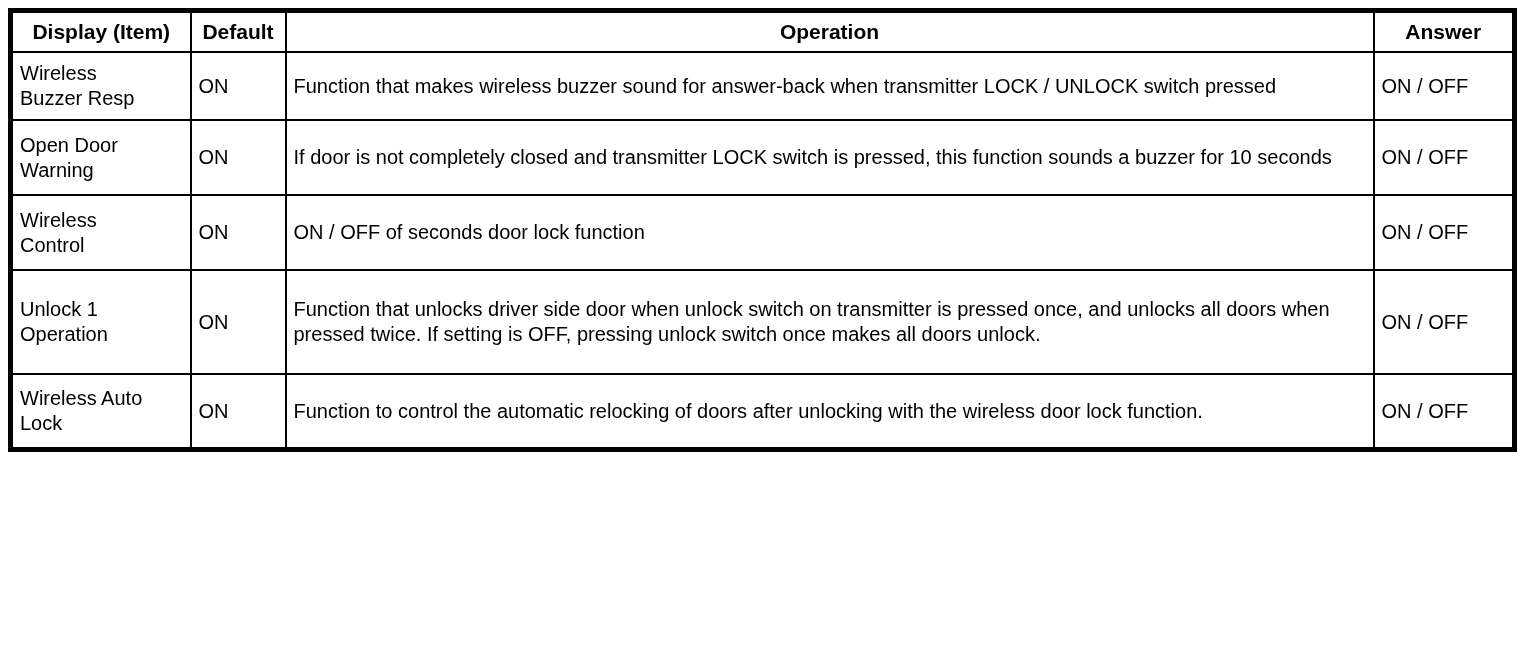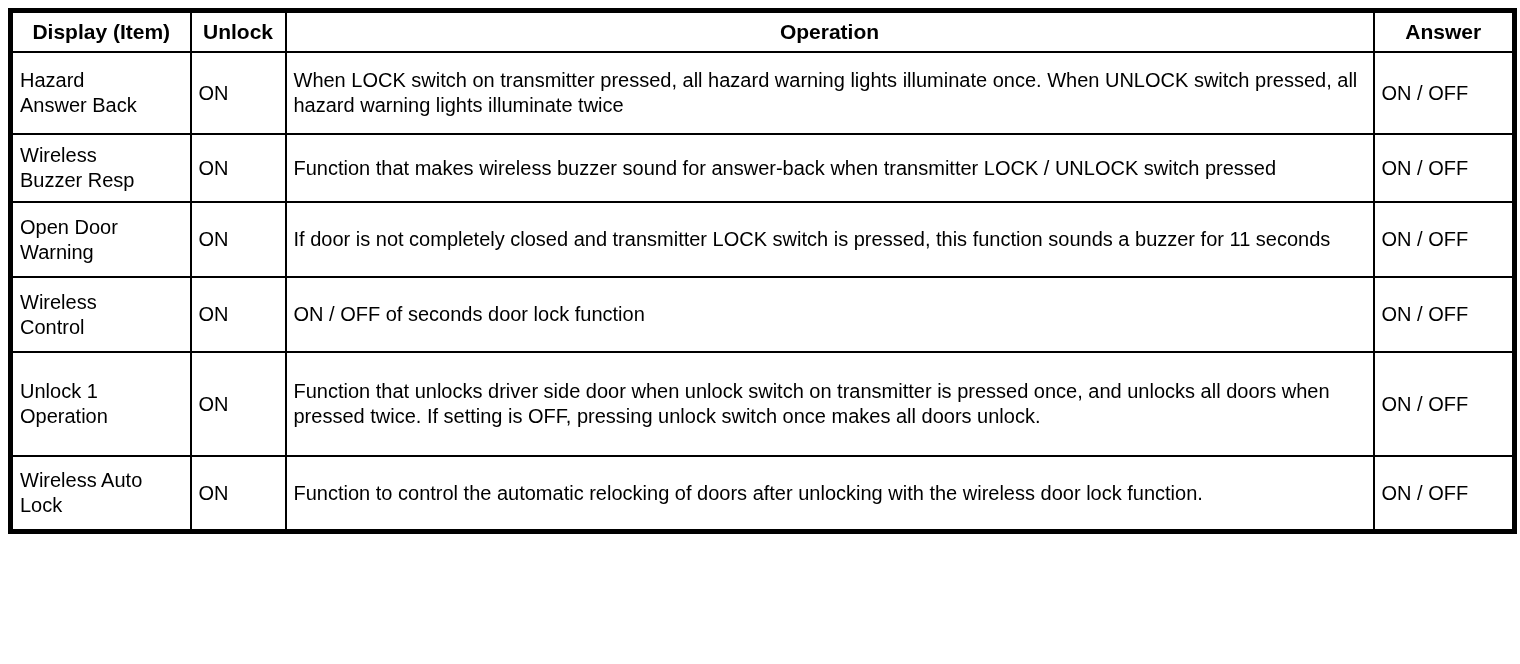--- a/index.html
+++ b/index.html
@@ -64,45 +64,38 @@
   <table class="settings-table">
     <colgroup>
       <col class="c-display">
       <col class="c-default">
       <col class="c-contents">
       <col class="c-setting">
     </colgroup>
     <thead>
       <tr>
         <th>Display (Item)</th>
-        <th>Unlock</th>
+        <th>Default</th>
         <th>Operation</th>
         <th>Answer</th>
       </tr>
     </thead>
     <tbody>
-      <tr class="r1">
-        <td>Hazard
-Answer Back</td>
-        <td>ON</td>
-        <td>When LOCK switch on transmitter pressed, all hazard warning lights illuminate once. When UNLOCK switch pressed, all hazard warning lights illuminate twice</td>
-        <td>ON / OFF</td>
-      </tr>
       <tr class="r2">
         <td>Wireless
 Buzzer Resp</td>
         <td>ON</td>
         <td>Function that makes wireless buzzer sound for answer-back when transmitter LOCK / UNLOCK switch pressed</td>
         <td>ON / OFF</td>
       </tr>
       <tr class="r3">
         <td>Open Door
 Warning</td>
         <td>ON</td>
-        <td>If door is not completely closed and transmitter LOCK switch is pressed, this function sounds a buzzer for 11 seconds</td>
+        <td>If door is not completely closed and transmitter LOCK switch is pressed, this function sounds a buzzer for 10 seconds</td>
         <td>ON / OFF</td>
       </tr>
       <tr class="r4">
         <td>Wireless
 Control</td>
         <td>ON</td>
         <td>ON / OFF of seconds door lock function</td>
         <td>ON / OFF</td>
       </tr>
       <tr class="r6">

